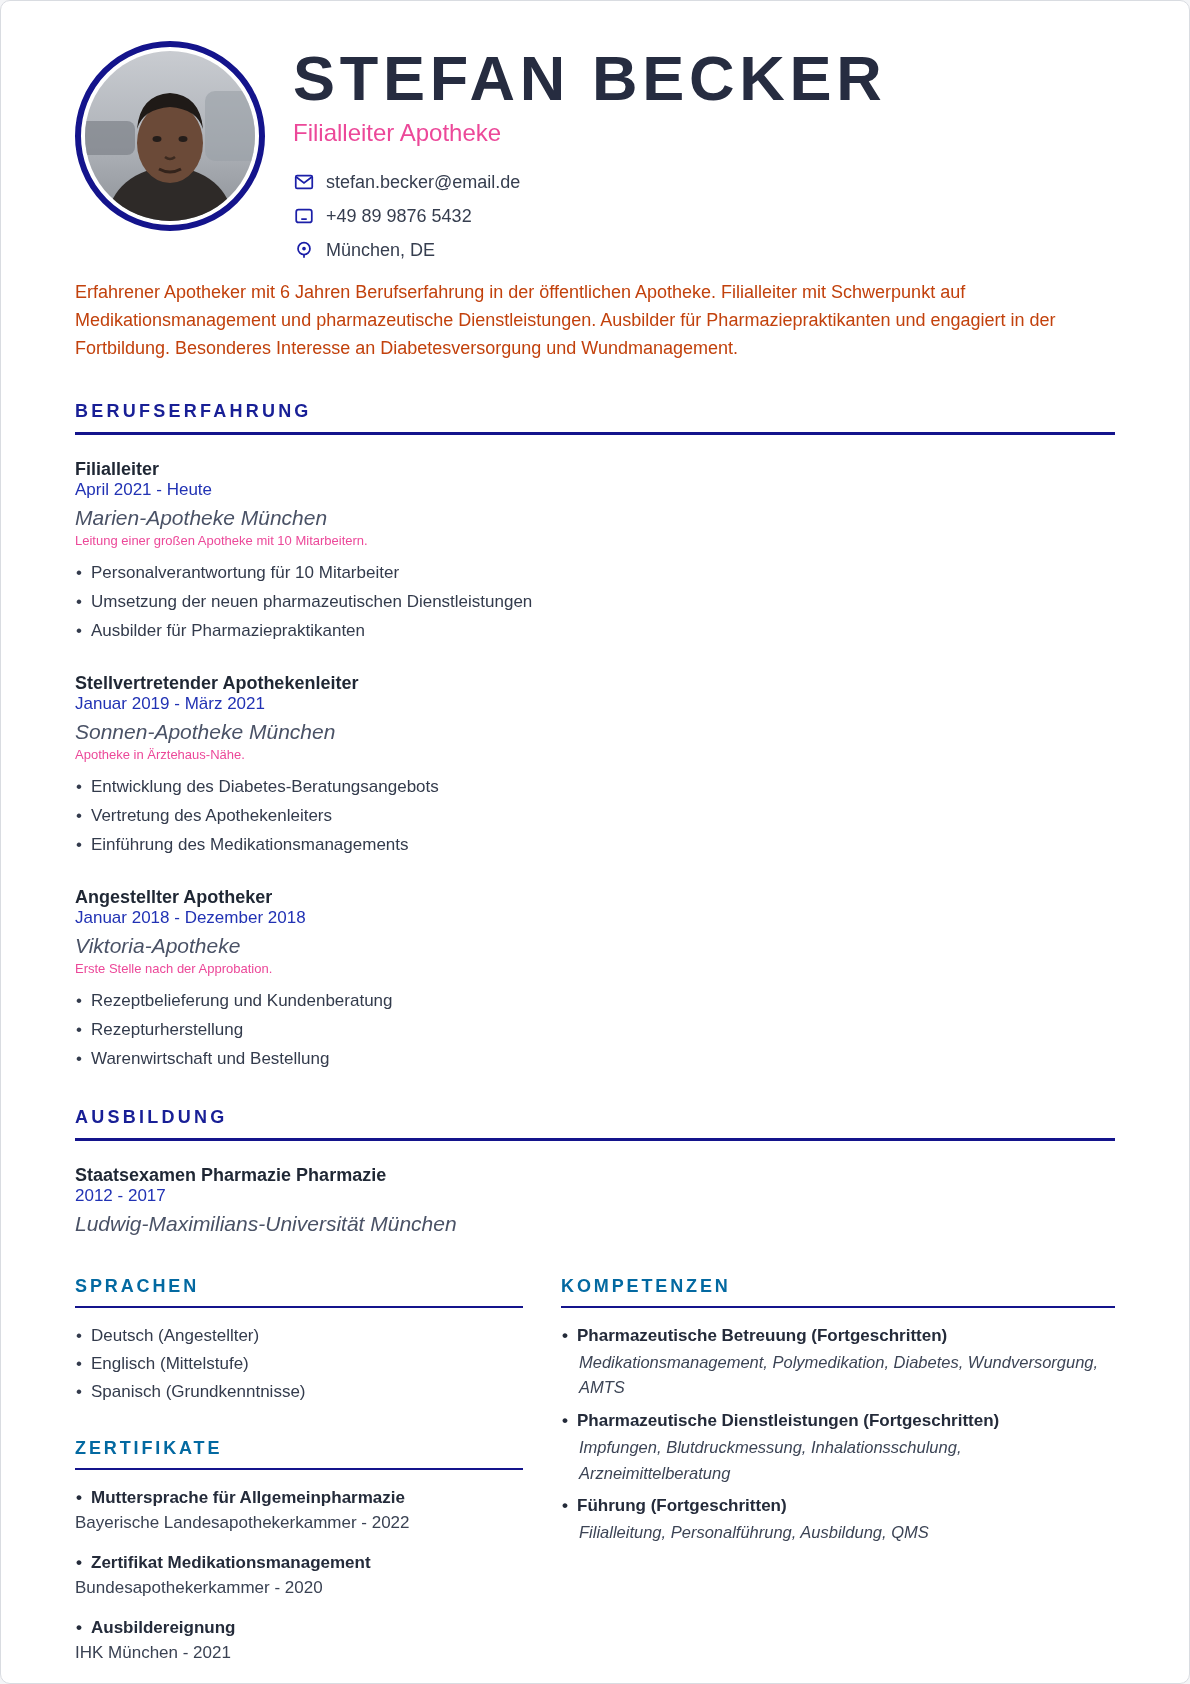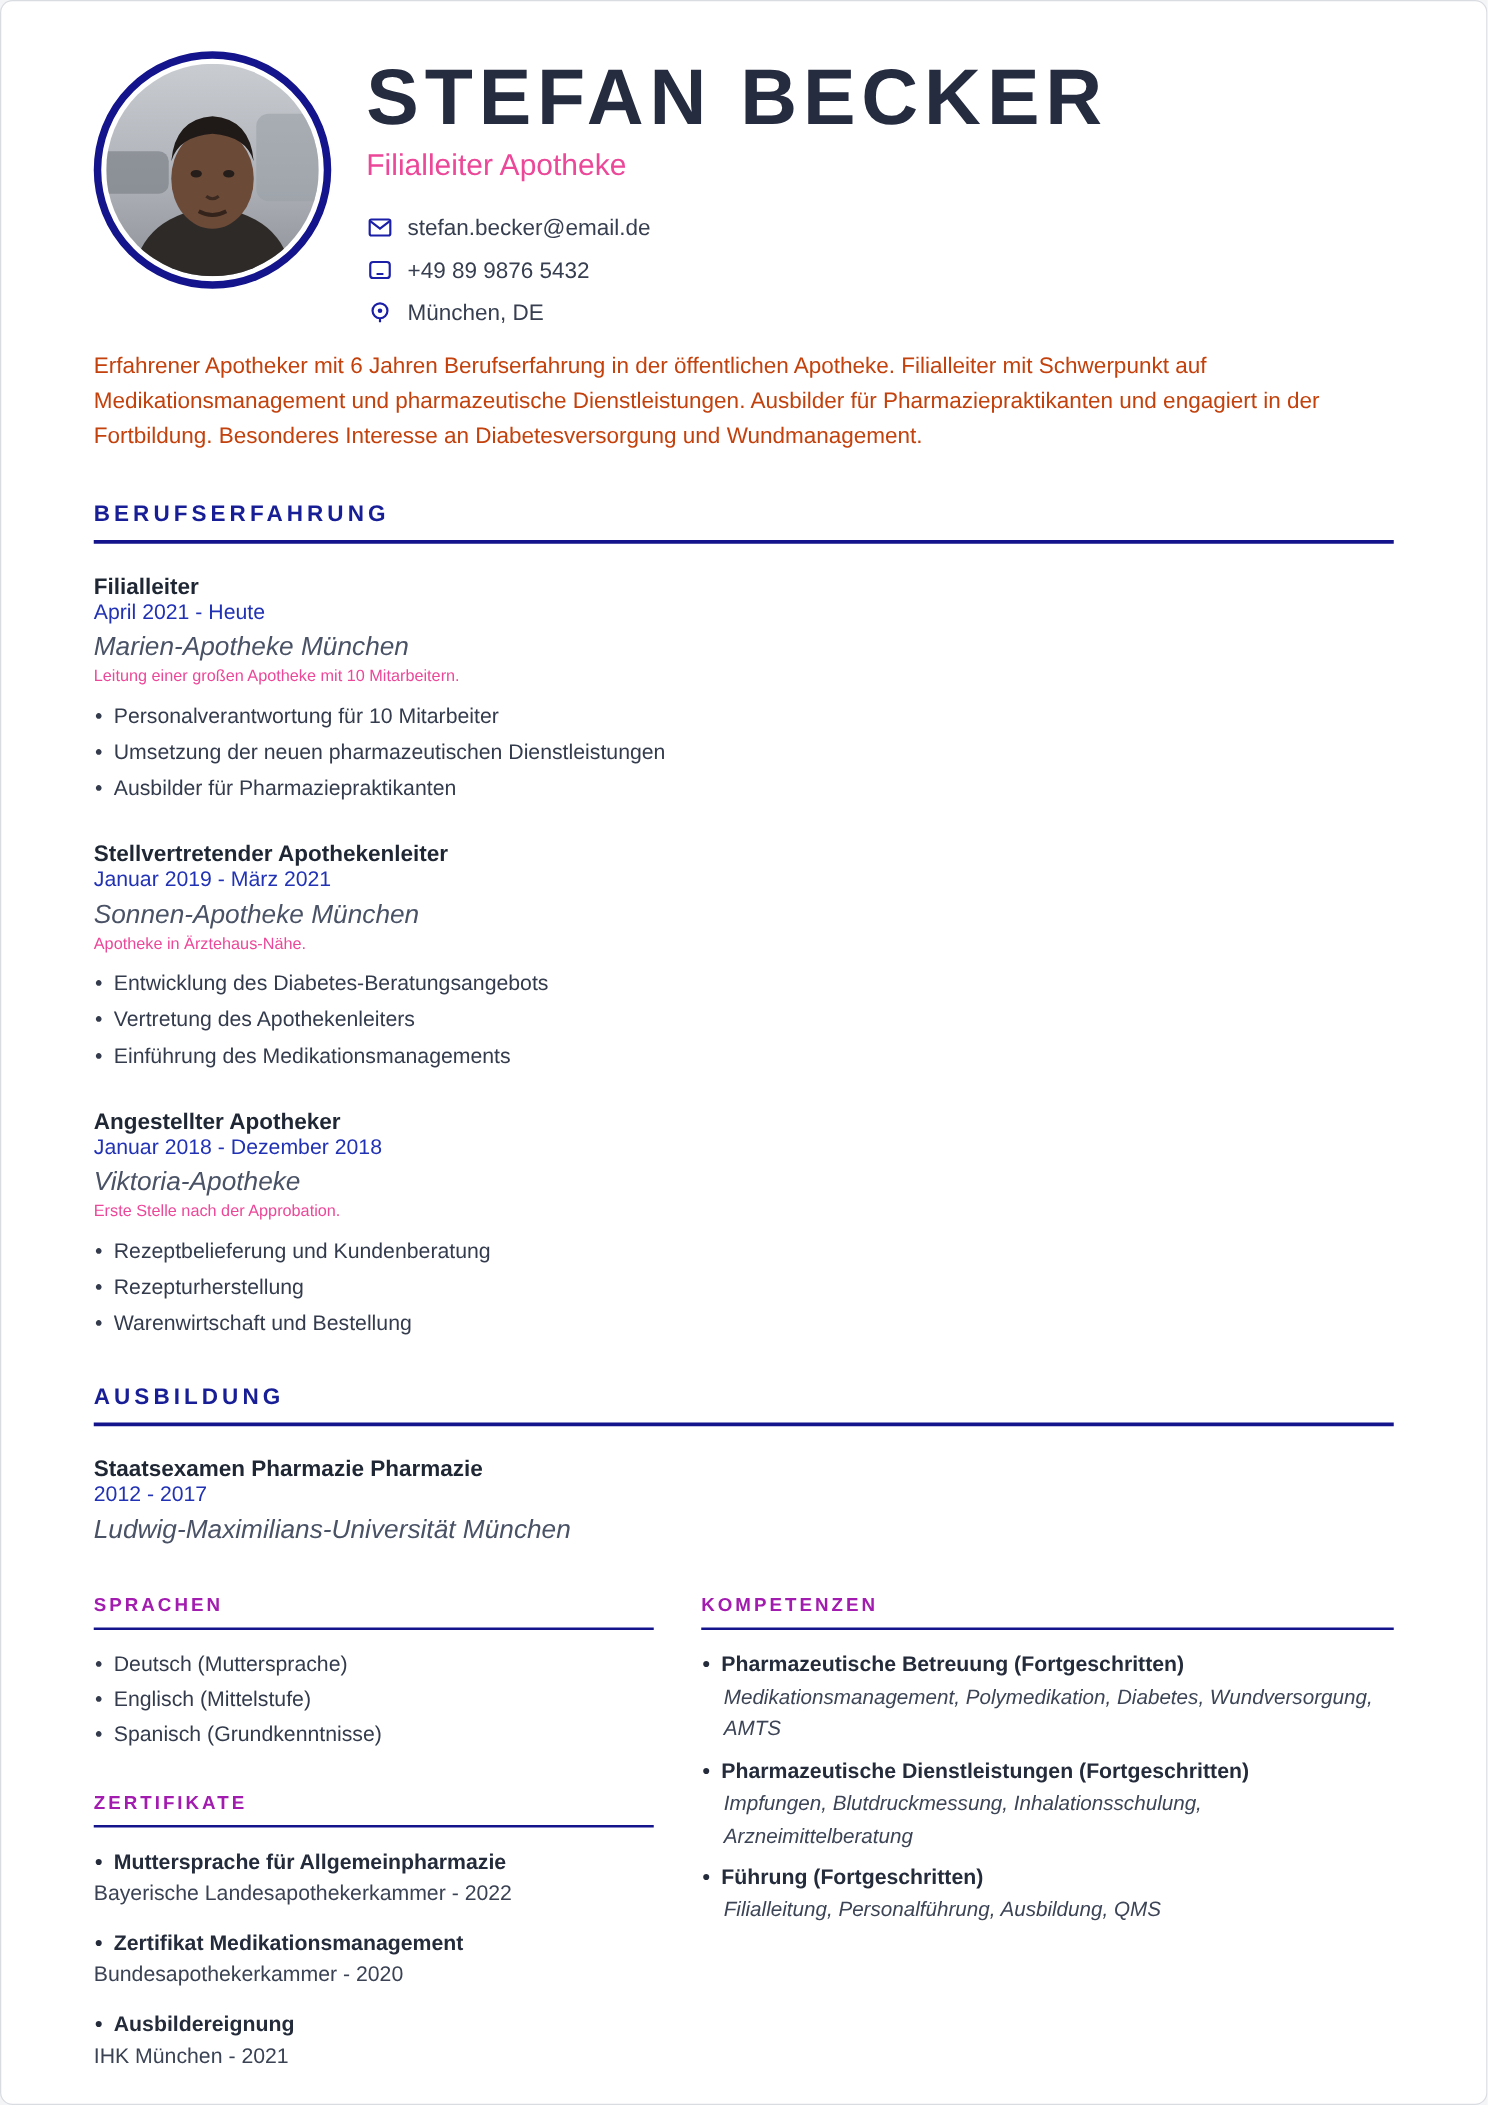--- a/index.html
+++ b/index.html
@@ -47,21 +47,21 @@
     font-size:17px; color:#333b4c; margin-bottom:9px; padding-left:16px; position:relative;
   }
   ul.bullets li::before { content:"•"; position:absolute; left:1px; top:0; color:#333b4c; }
   
   .columns { display:flex; gap:38px; margin-top:40px; }
   .col-left { flex:0 0 448px; }
   .col-right { flex:1; min-width:0; }
   .col-section { margin-bottom:36px; }
   .col-section:last-child { margin-bottom:0; }
   .col-heading {
-    font-size:15px; font-weight:700; letter-spacing:0.16em; color:#a21caf;
+    font-size:18px; font-weight:700; letter-spacing:0.16em; color:#0369a1;
     padding-bottom:9px; border-bottom:2.5px solid #14148c; margin-bottom:18px;
   }
   ul.plain-list { list-style:none; }
   ul.plain-list li {
     font-size:17px; color:#333b4c; margin-bottom:8px; padding-left:16px; position:relative;
   }
   ul.plain-list li::before { content:"•"; position:absolute; left:1px; top:0; }
   .cert-item { margin-bottom:20px; }
   .cert-name { font-size:17px; font-weight:700; color:#242b3a; padding-left:16px; position:relative; }
   .cert-name::before { content:"•"; position:absolute; left:1px; top:0; font-weight:700; }
@@ -193,21 +193,21 @@
       <div class="entry-company">Ludwig-Maximilians-Universität München</div>
     </div>
   </div>
 
   <div class="columns">
 
     <div class="col-left">
       <div class="col-section">
         <div class="col-heading">SPRACHEN</div>
         <ul class="plain-list">
-          <li>Deutsch (Muttersprache)</li>
+          <li>Deutsch (Angestellter)</li>
           <li>Englisch (Mittelstufe)</li>
           <li>Spanisch (Grundkenntnisse)</li>
         </ul>
       </div>
 
       <div class="col-section">
         <div class="col-heading">ZERTIFIKATE</div>
         <div class="cert-item">
           <div class="cert-name">Muttersprache für Allgemeinpharmazie</div>
           <div class="cert-issuer">Bayerische Landesapothekerkammer - 2022</div>

